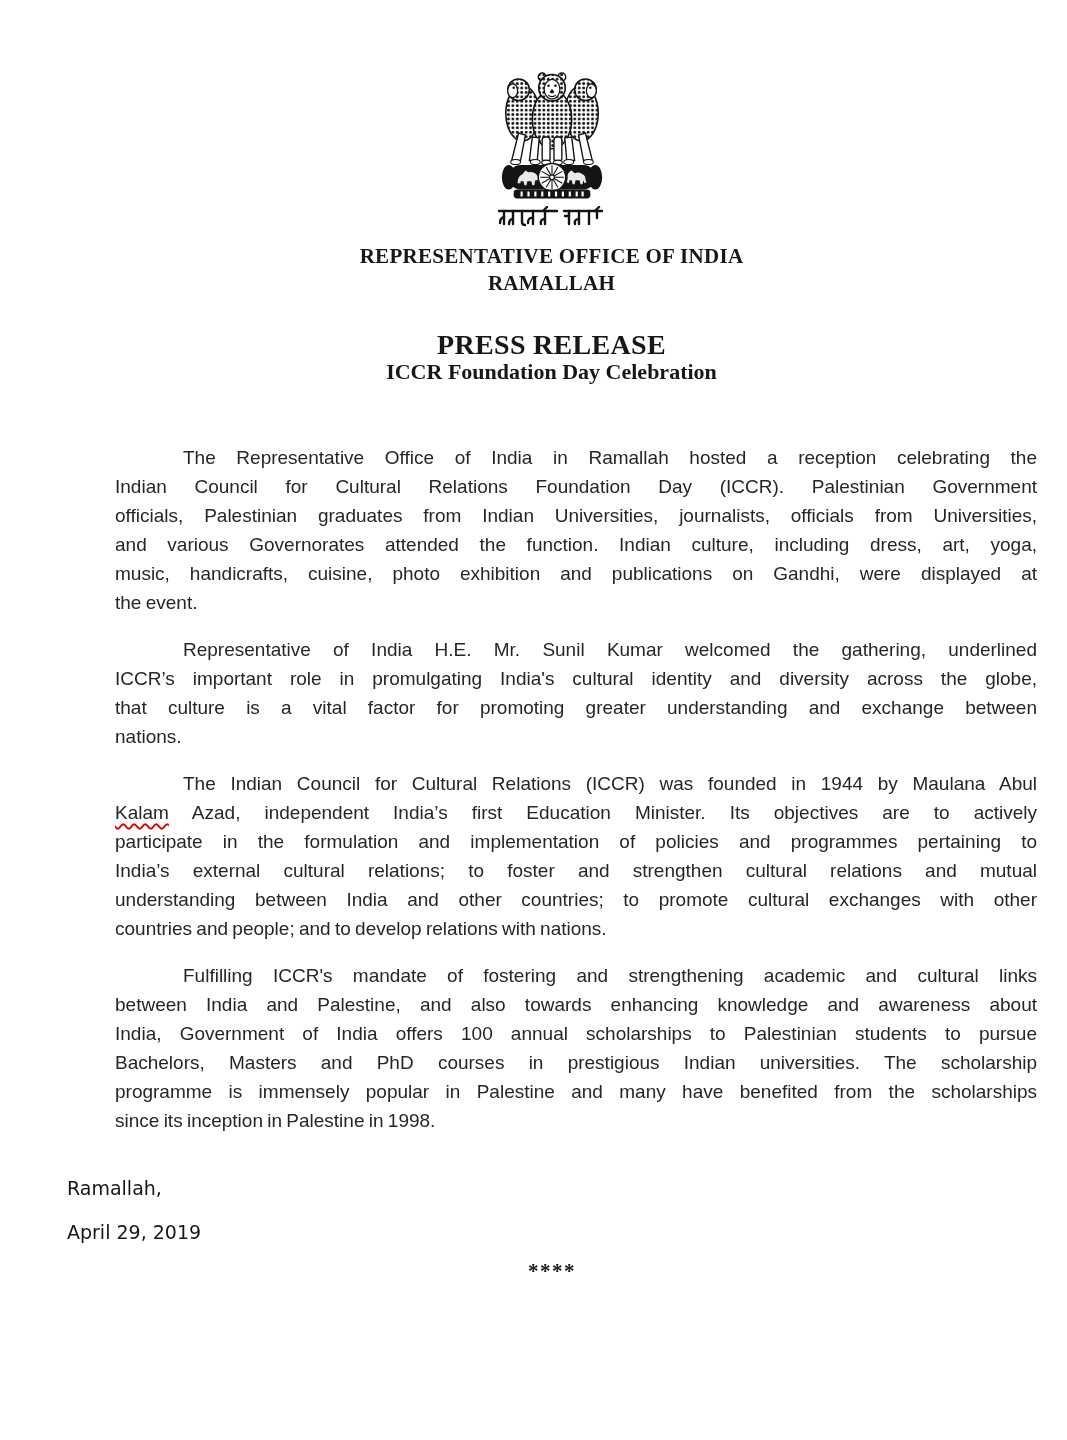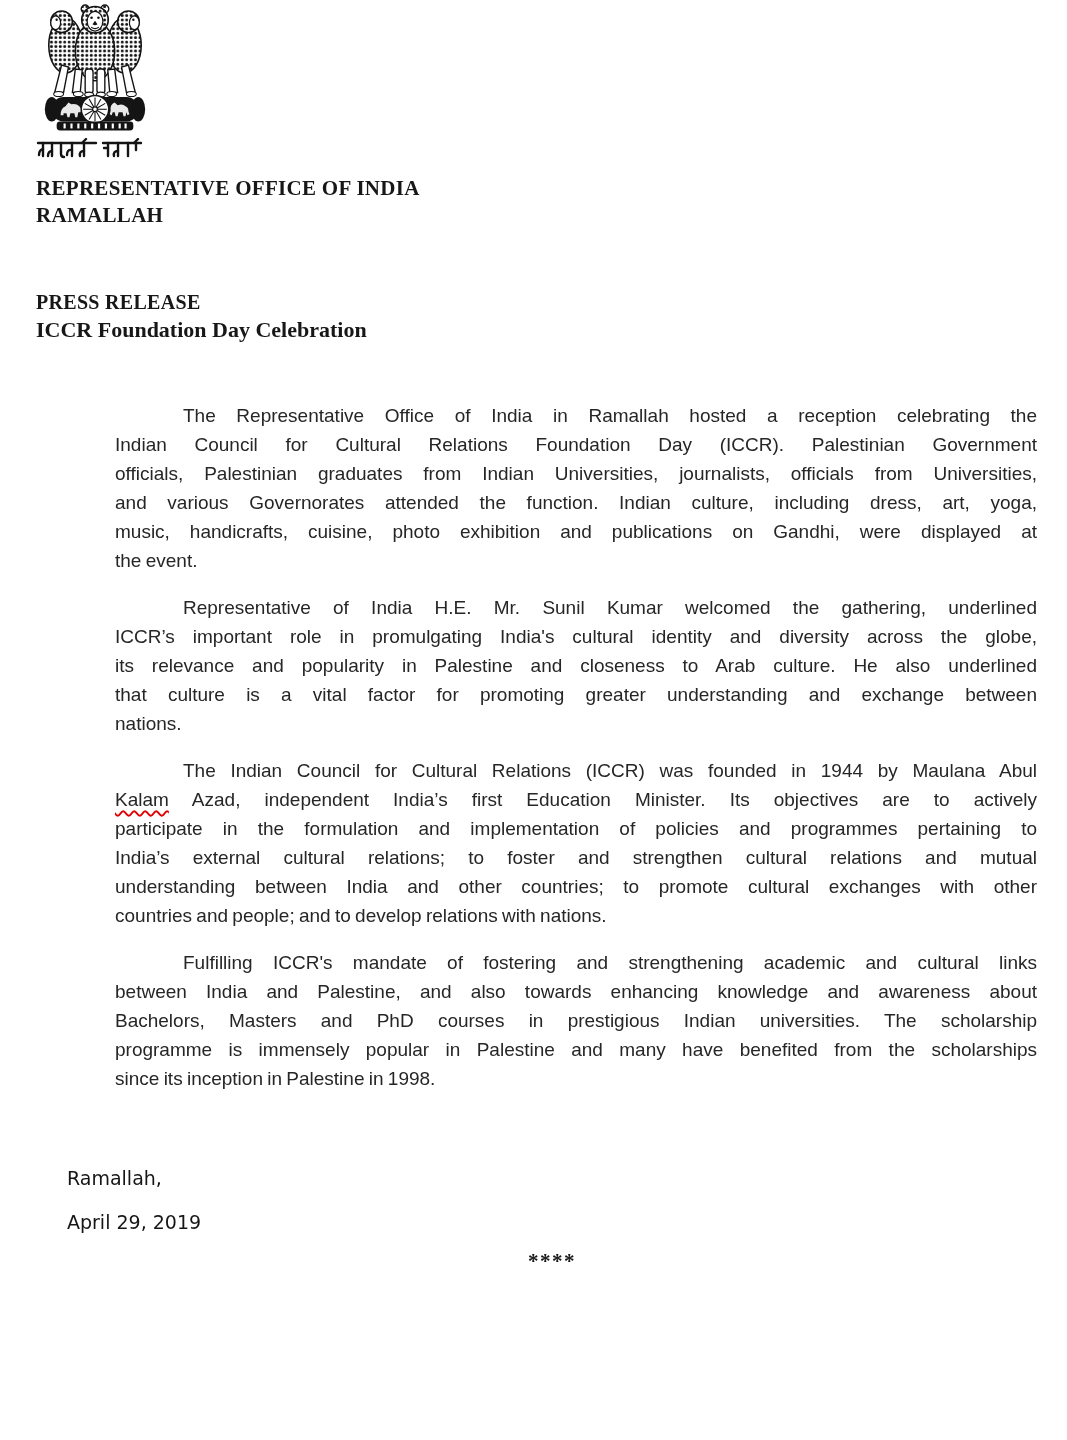--- a/index.html
+++ b/index.html
@@ -6,47 +6,47 @@
   .page {
     position:relative;
     width:1067px; height:1440px;
     background:#ffffff;
     font-family:"Liberation Sans", sans-serif;
     color:#2b2b2b;
     overflow:hidden;
     margin:0 auto;
   }
   
-  .masthead { padding-left:36px; }
+  .masthead { text-align:center; padding-top:68px; padding-left:36px; }
   .emblem-figure { display:inline-block; line-height:0; }
   .emblem-motto { display:block; margin:2px auto 0 auto; line-height:0; }
   .serif-h {
     font-family:"Liberation Serif", serif;
     font-weight:bold; color:#171717;
   }
   .h1 { font-size:21px; line-height:27px; margin-top:13px; letter-spacing:.3px; }
   .h2 { font-size:21px; line-height:27px; letter-spacing:.3px; }
-  .h3 { font-size:20px; line-height:27px; margin-top:60px; letter-spacing:.3px; }
+  .h3 { font-size:28px; line-height:27px; margin-top:34px; letter-spacing:.3px; }
   .h4 { font-size:22px; line-height:28px; }
   
   .content { margin:0 30px 0 67px; }
   .body-text { margin-top:57px; font-size:19px; line-height:29px; word-spacing:-1px; color:#262626; }
   .para { margin:0 0 18px 0; }
   .line { text-align:justify; text-align-last:justify; white-space:normal;margin-left:48px; }
   .line.indent { padding-left:68px; }
   .line.last { text-align-last:left; }
   .misspelled {
     text-decoration:underline wavy #e00000;
     text-decoration-thickness:1.6px;
     text-underline-offset:4px;
     text-decoration-skip-ink:none;
   }
   
   .signoff { font-family:"DejaVu Sans", sans-serif; font-size:19px; color:#161616; }
-  .place  { margin-top:72px; line-height:26px; }
+  .place  { margin-top:40px; line-height:26px; }
   .date   { margin-top:18px; line-height:26px; }
   .end-marker {
     margin-top:14px; text-align:center;
     font-family:"Liberation Serif", serif; font-weight:bold;
     font-size:21px; letter-spacing:1.5px; color:#171717;
   }
 </style>
 </head>
 <body>
 
@@ -179,39 +179,39 @@
         <div class="line">Indian Council for Cultural Relations Foundation Day (ICCR). Palestinian Government</div>
         <div class="line">officials, Palestinian graduates from Indian Universities, journalists, officials from Universities,</div>
         <div class="line">and various Governorates attended the function. Indian culture, including dress, art, yoga,</div>
         <div class="line">music, handicrafts, cuisine, photo exhibition and publications on Gandhi, were displayed at</div>
         <div class="line last">the event.</div>
       </div>
 
       <div class="para">
         <div class="line indent">Representative of India H.E. Mr. Sunil Kumar welcomed the gathering, underlined</div>
         <div class="line">ICCR’s important role in promulgating India's cultural identity and diversity across the globe,</div>
-        <div class="line">its relevance and popularity in Palestine and closeness to Arab culture. He also underlined</div>
         <div class="line">that culture is a vital factor for promoting greater understanding and exchange between</div>
         <div class="line last">nations.</div>
       </div>
 
       <div class="para">
         <div class="line indent">The Indian Council for Cultural Relations (ICCR) was founded in 1944 by Maulana Abul</div>
         <div class="line">
           <span class="misspelled">Kalam</span><span> Azad, independent India’s first Education Minister. Its objectives are to actively</span>
         </div>
         <div class="line">participate in the formulation and implementation of policies and programmes pertaining to</div>
         <div class="line">India’s external cultural relations; to foster and strengthen cultural relations and mutual</div>
         <div class="line">understanding between India and other countries; to promote cultural exchanges with other</div>
         <div class="line last">countries and people; and to develop relations with nations.</div>
       </div>
 
       <div class="para">
         <div class="line indent">Fulfilling ICCR's mandate of fostering and strengthening academic and cultural links</div>
         <div class="line">between India and Palestine, and also towards enhancing knowledge and awareness about</div>
+        <div class="line">India, Government of India offers 100 annual scholarships to Palestinian students to pursue</div>
         <div class="line">Bachelors, Masters and PhD courses in prestigious Indian universities. The scholarship</div>
         <div class="line">programme is immensely popular in Palestine and many have benefited from the scholarships</div>
         <div class="line last">since its inception in Palestine in 1998.</div>
       </div>
 
     </div>
 
     <div class="signoff">
       <div class="place">Ramallah,</div>
       <div class="date">April 29, 2019</div>

